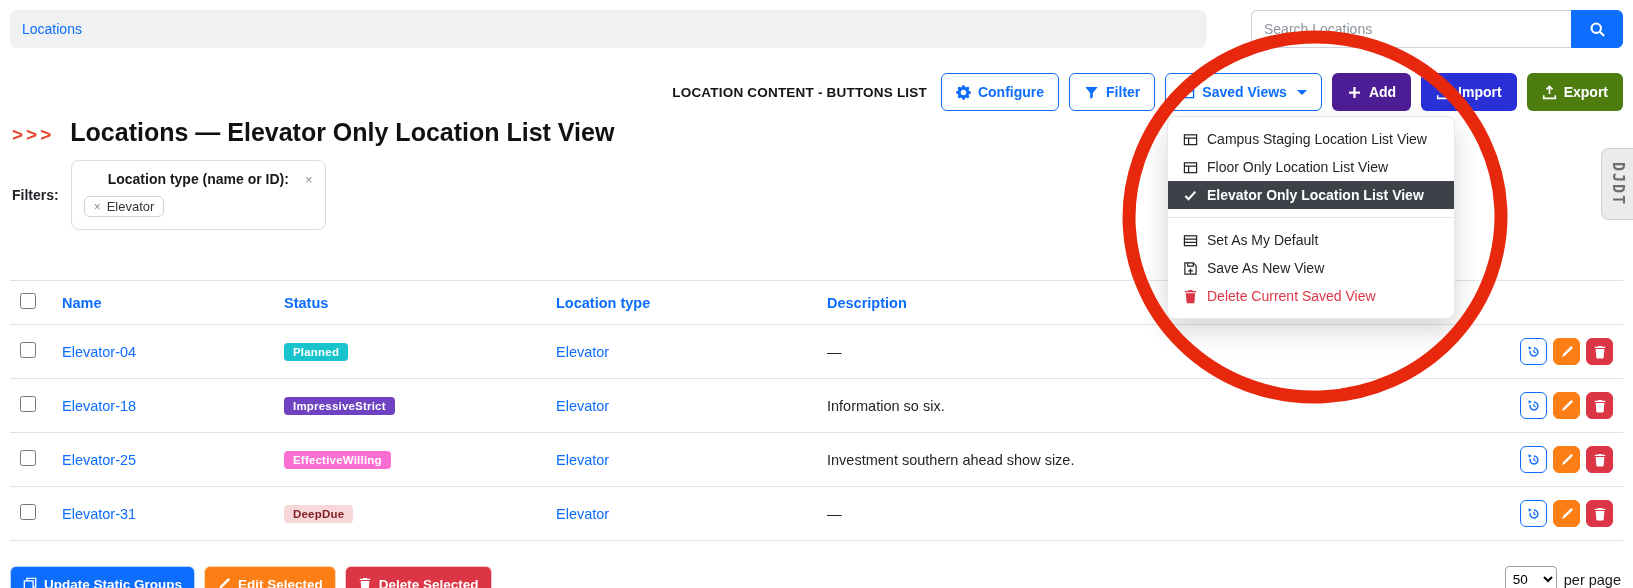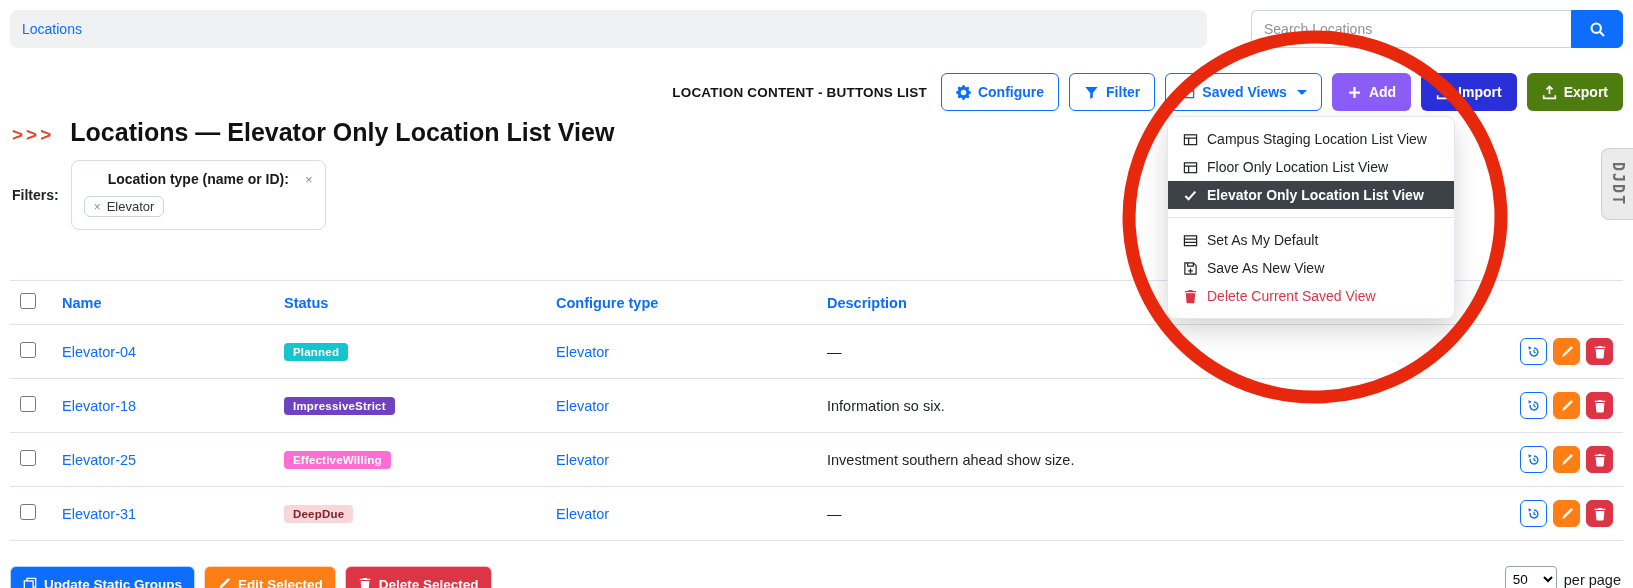--- a/index.html
+++ b/index.html
@@ -20,21 +20,21 @@
   .search-input::placeholder { color:#8d949b; }
   .search-btn { width:52px; background:#0d6efd; border:1px solid #0d6efd; border-radius:0 6px 6px 0; color:#fff; cursor:pointer; display:flex; align-items:center; justify-content:center; }
   .search-btn svg { width:17px; height:17px; }
 
   
   .toolbar-row { display:flex; justify-content:flex-end; align-items:center; gap:10px; padding:25px 10px 0 0; }
   .context-label { font-size:13.5px; font-weight:bold; color:#141414; margin-right:4px; letter-spacing:.2px; }
   .btn { display:inline-flex; align-items:center; gap:7px; height:38px; padding:0 14px; border-radius:6px; font-size:14px; font-weight:600; cursor:pointer; border:1px solid transparent; font-family:inherit; white-space:nowrap; }
   .btn svg { width:15px; height:15px; flex:0 0 auto; }
   .btn-outline { background:#fff; border-color:#0d6efd; color:#0d6efd; }
-  .btn-blue   { background:#8b5cf6; color:#fff; }
+  .btn-blue   { background:#4c1d95; color:#fff; }
   .btn-indigo { background:#2930d8; color:#fff; }
   .btn-green  { background:#4d7c0f; color:#fff; }
   .caret { width:0; height:0; border-left:5px solid transparent; border-right:5px solid transparent; border-top:5px solid currentColor; margin-left:3px; }
 
   
   .title-row { display:flex; align-items:baseline; gap:16px; padding:7px 0 0 12px; }
   .chevrons { color:#e8432c; font-weight:bold; font-size:19px; letter-spacing:3px; }
   .page-title { font-size:25px; font-weight:bold; color:#111; }
 
   
@@ -189,21 +189,21 @@
   </div>
 </div>
 
 <div class="table-wrap">
   <table>
     <thead>
       <tr>
         <th class="col-cb"><input type="checkbox" style=""></th>
         <th class="col-name"><a>Name</a></th>
         <th class="col-status"><a>Status</a></th>
-        <th class="col-type"><a>Configure type</a></th>
+        <th class="col-type"><a>Location type</a></th>
         <th><a>Description</a></th>
         <th class="col-actions"></th>
       </tr>
     </thead>
     <tbody>
 
       <tr>
         <td><input type="checkbox" style=""></td>
         <td><a class="cell-link">Elevator-04</a></td>
         <td><span class="badge" style="background: rgb(23, 195, 205); color: rgb(255, 255, 255);">Planned</span></td>

